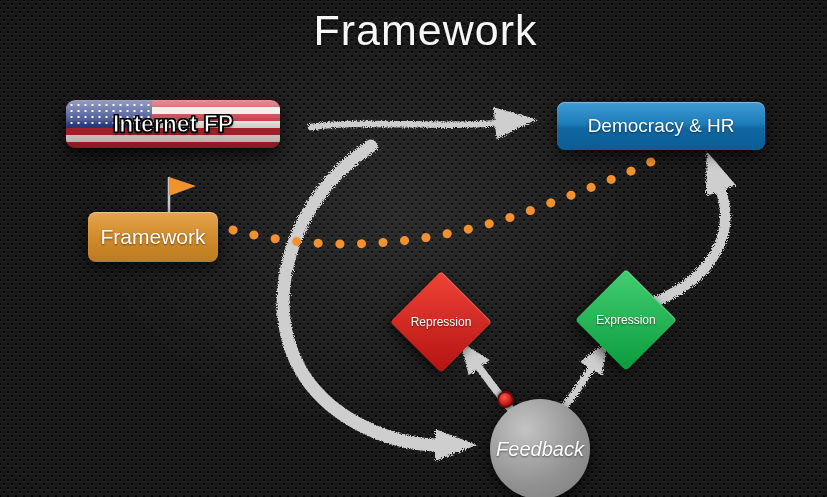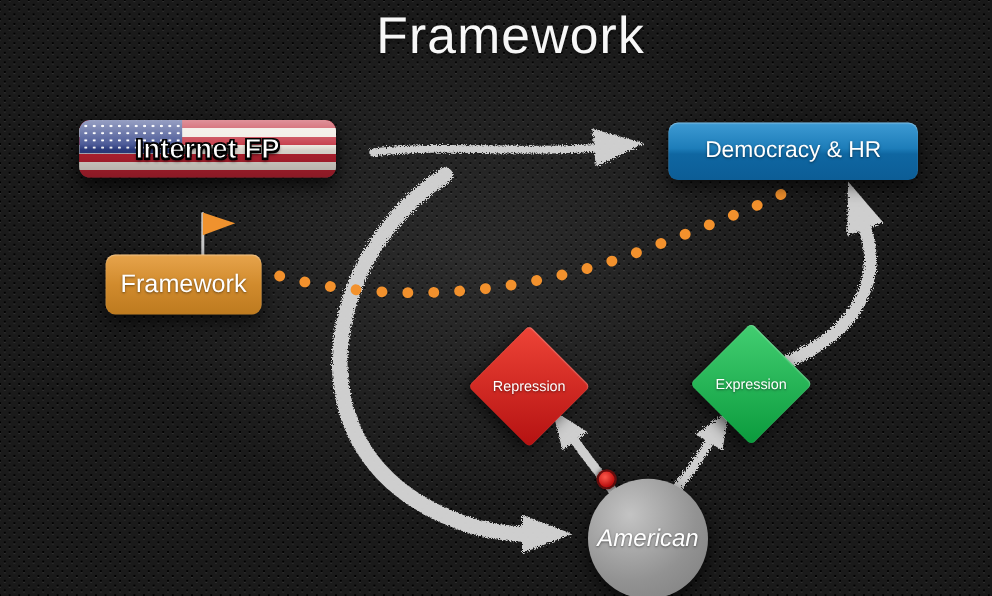--- a/index.html
+++ b/index.html
@@ -149,15 +149,15 @@
   </div>
 
   <div class="diamond-wrap d-expression">
     <div class="diamond green"></div>
     <span class="diamond-label">Expression</span>
   </div>
 
   <div class="pointer-dot"></div>
 
   <div class="node internet">
-    <span>American</span>
+    <span>Feedback</span>
   </div>
 </div>
 
 </body></html>

